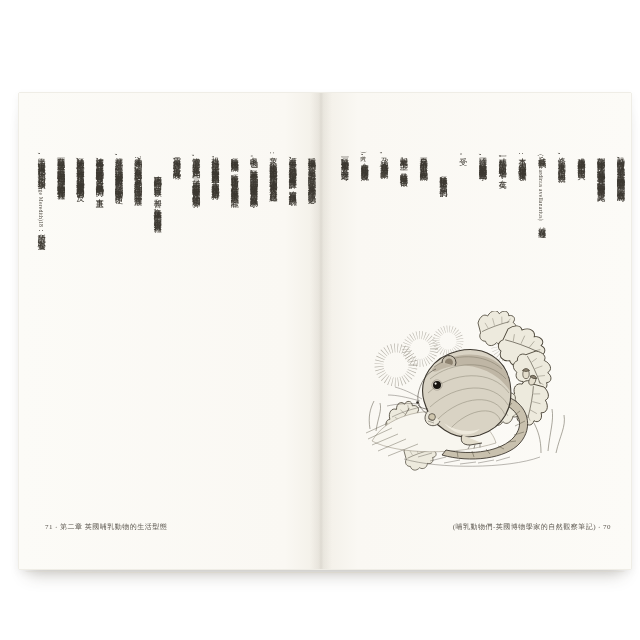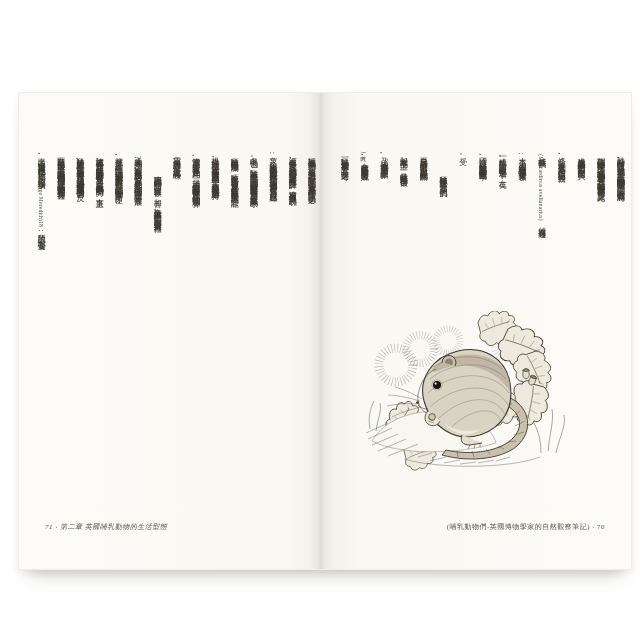--- a/index.html
+++ b/index.html
@@ -34,22 +34,22 @@
     font-size:8px;letter-spacing:.8px;color:#3c3831;flex:0 0 auto;
     white-space:nowrap;
   }
   .page-left  .vcol{width:19.3px;line-height:19.3px;}
   .page-right .vcol{width:19.73px;line-height:19.73px;}
   .vcol .sm{font-size:5.5px;letter-spacing:.25px;color:#49443c;}
   .footer{
     position:absolute;top:429px;font-size:7px;color:#59544c;
     letter-spacing:.5px;z-index:2;white-space:nowrap;
   }
-  .footer-left{left:26px;font-style:italic;}
-  .footer-right{right:26px;}
+  .footer-left{left:26px;}
+  .footer-right{right:20px;}
   .illus{position:absolute;left:37px;top:218px;z-index:1;}
 </style>
 </head>
 <body>
 
 <div class="book">
 
   <div class="page page-left">
     <div class="cols">
         <div class="vcol"><span>以重複懷孕兩到三次,新生兒全身無毛,眼與耳緊閉,需要窩巢庇護才能存活,小睡鼠必</span></div>

